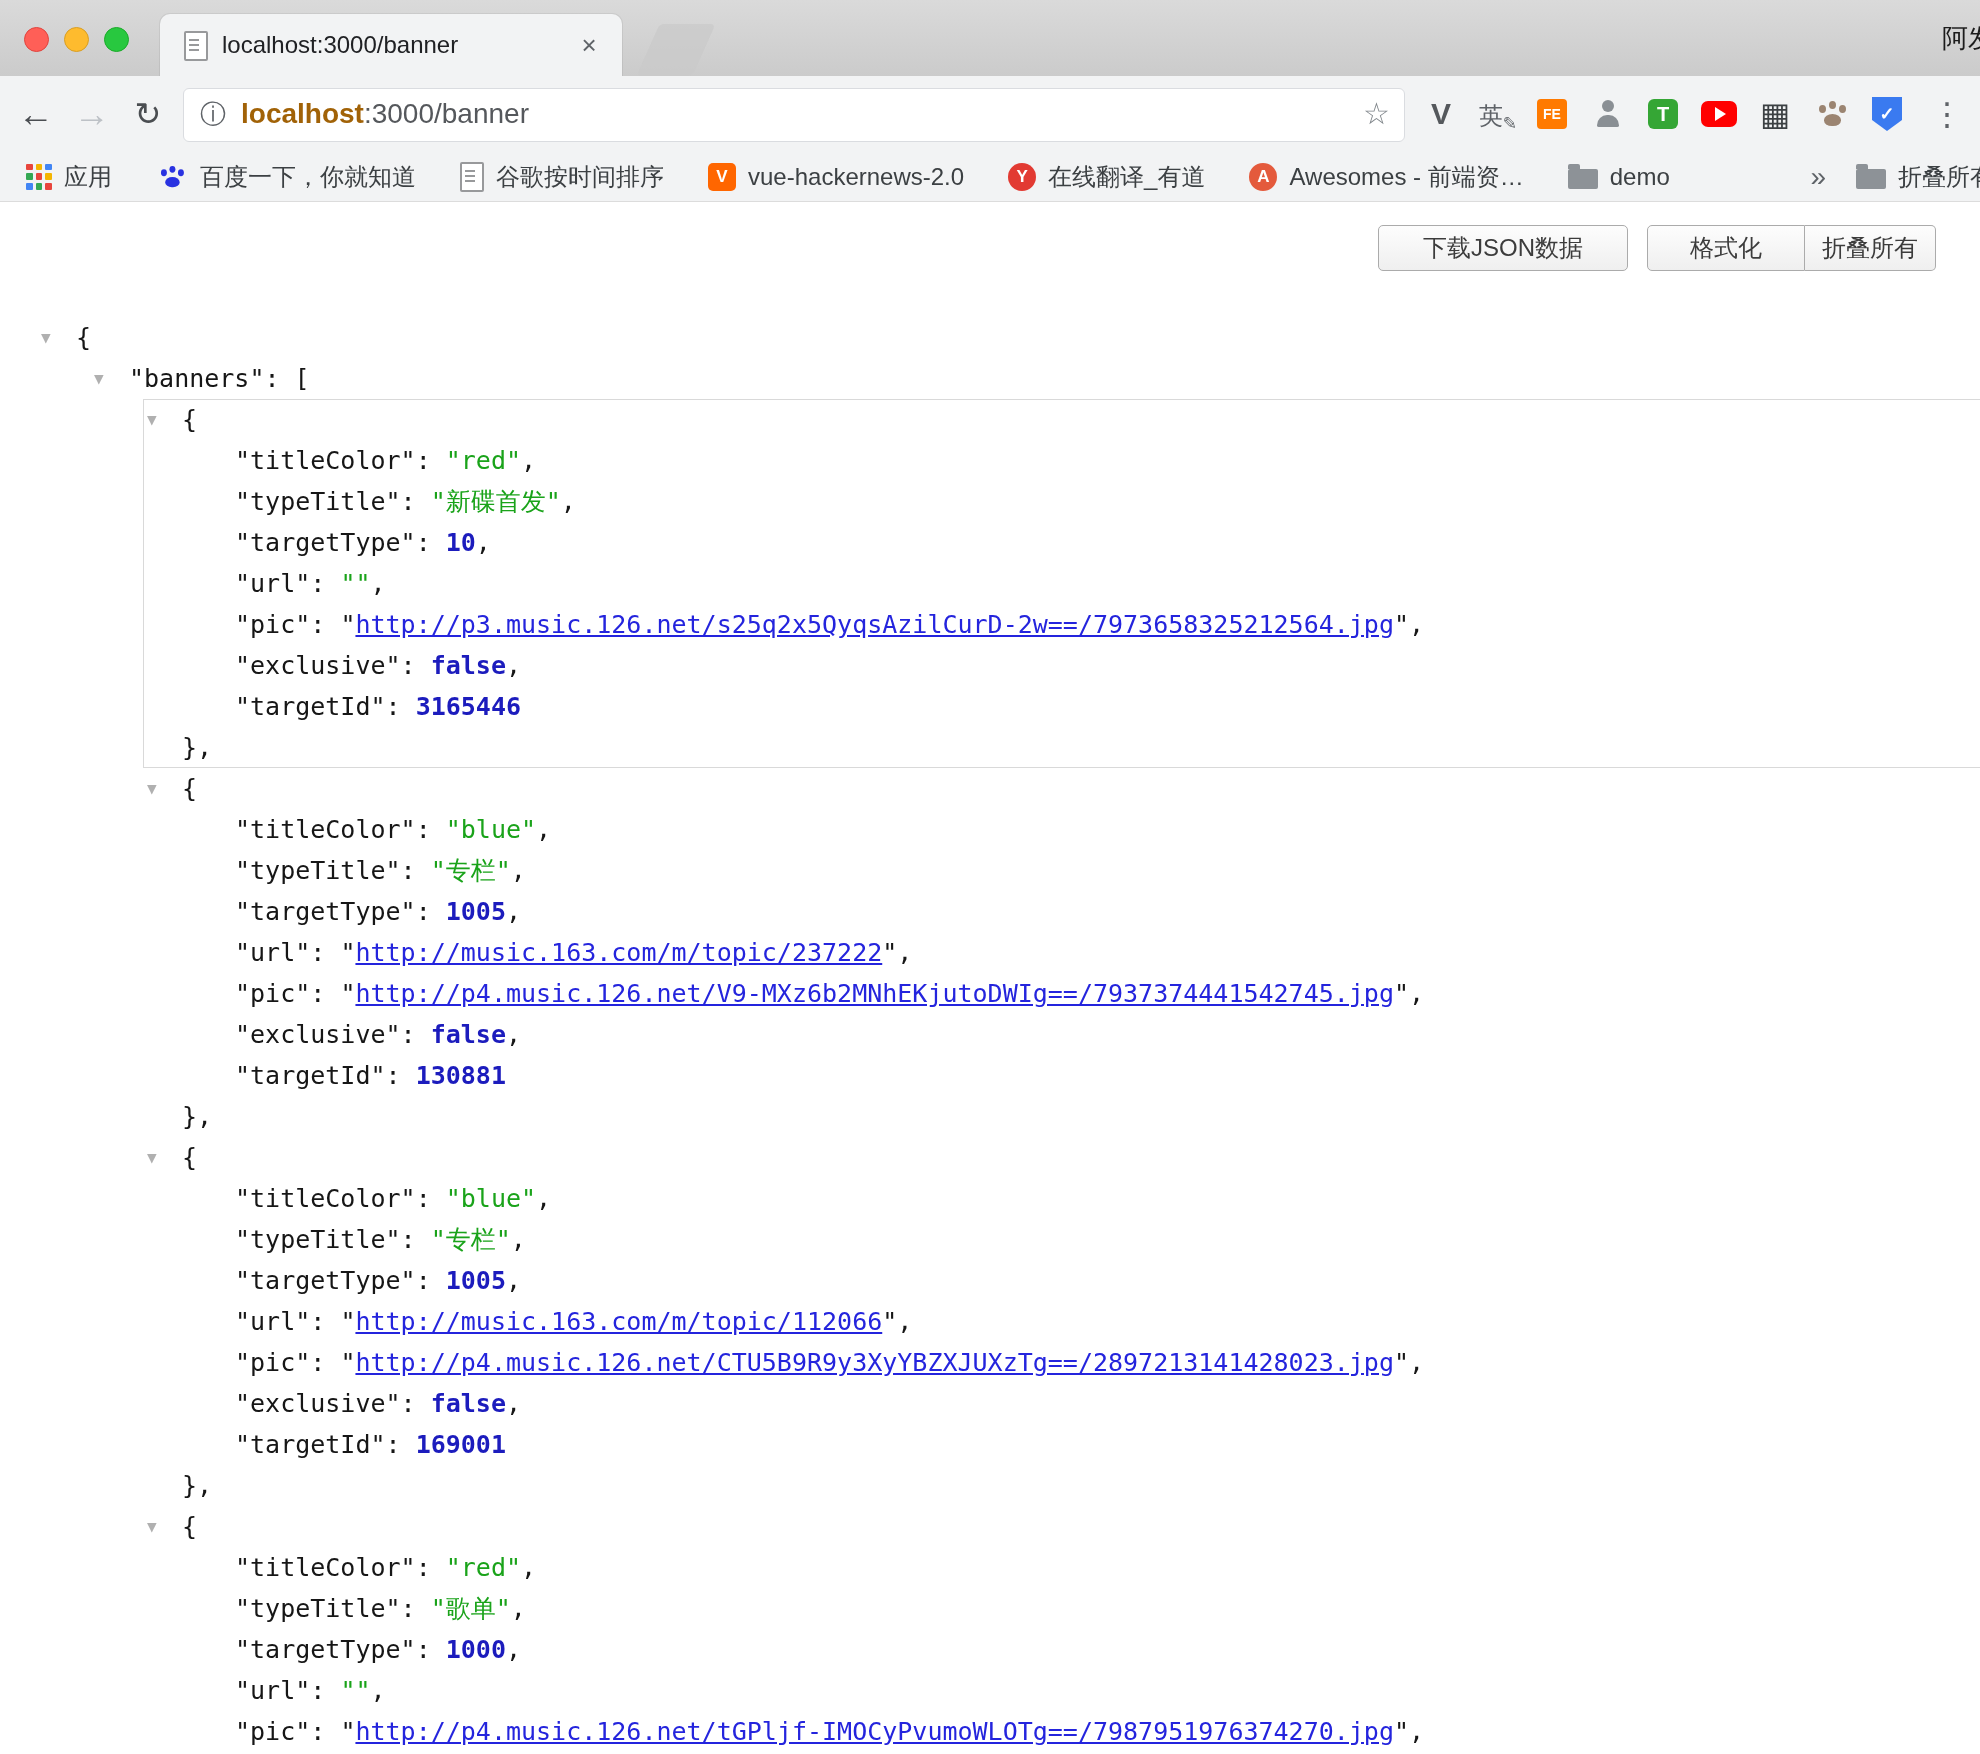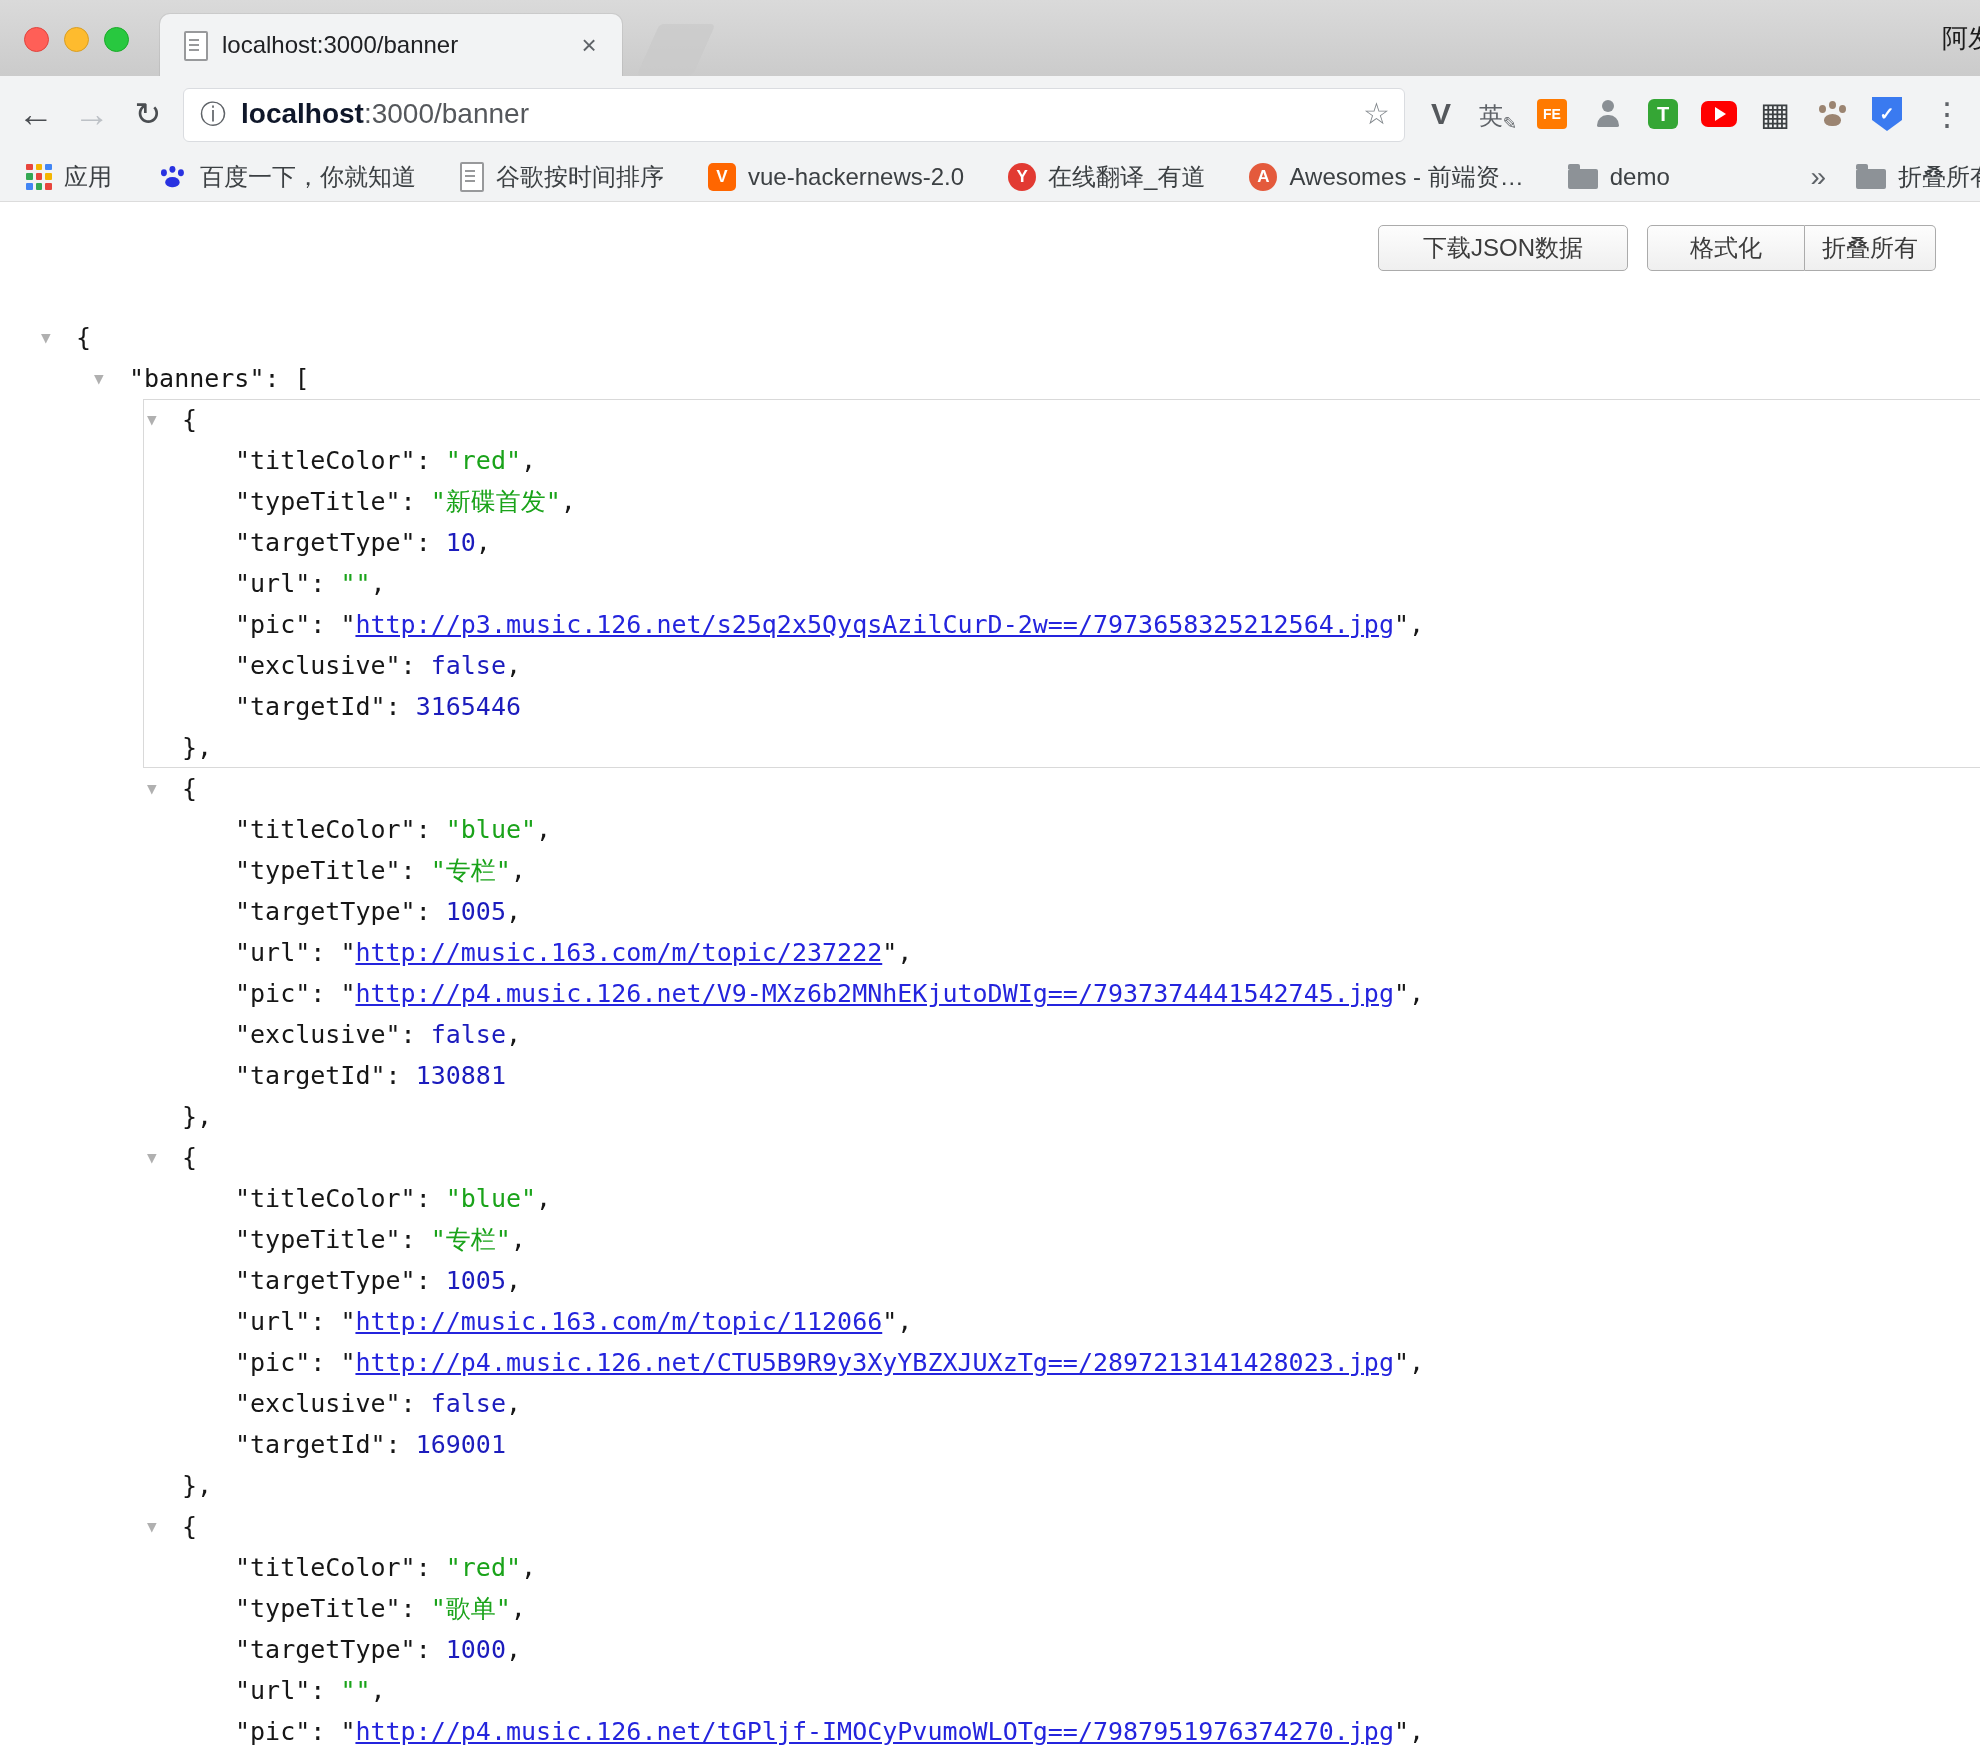--- a/index.html
+++ b/index.html
@@ -31,21 +31,21 @@
   .nav-btn { position:absolute; top:0; height:76px; line-height:76px; width:44px;
              text-align:center; font-size:36px; color:#4a4d51; }
   .nav-back { left:14px; }
   .nav-fwd { left:70px; color:#bdc1c6; }
   .nav-reload { left:126px; font-size:32px; }
 
   .omnibox { position:absolute; left:183px; top:12px; width:1220px; height:52px;
              background:#fff; border:1px solid #dadce0; border-radius:6px; }
   .info-icon { position:absolute; left:16px; top:0; line-height:50px; font-size:26px; color:#5f6368; }
   .url-text { position:absolute; left:57px; top:0; line-height:50px; font-size:28px; white-space:nowrap; }
-  .url-host { color:#0f172a; font-weight:bold;margin-top:12px; }
+  .url-host { color:#a16207; font-weight:bold;margin-top:12px; }
   .url-rest { color:#55585c; }
   .star-icon { position:absolute; right:14px; top:0; line-height:50px; font-size:30px; color:#80868b; }
 
   .ext { position:absolute; top:16px; width:44px; height:44px; display:flex;
          align-items:center; justify-content:center; }
   .vim-v { font-size:30px; font-weight:bold; color:#55585c; }
   .tr-ic { position:relative; width:36px; height:36px; color:#5f6368; }
   .tr-big { position:absolute; left:0; top:4px; font-size:24px; }
   .tr-pen { position:absolute; right:-2px; bottom:-2px; font-size:17px; }
   .fe { width:30px; height:30px; border-radius:4px; background:#ff7a00; color:#fff;
@@ -114,21 +114,21 @@
   .btn-format { width:158px; height:46px; border-radius:5px 0 0 5px; }
   .btn-collapse { width:131px; height:46px; border-left:none; border-radius:0 5px 5px 0; }
 
   .json-tree { position:absolute; left:0; top:114px; width:100%;
                font-family:"DejaVu Sans Mono", monospace; font-size:25px; color:var(--key,#161616); }
   .jl { height:41px; line-height:41px; position:relative; white-space:pre; }
   .tri { position:absolute; top:0; line-height:41px; font-size:16px; color:#b0b0b0; cursor:pointer; }
   .key { color:var(--key,#161616); }
   .pn  { color:var(--key,#161616); }
   .str { color:var(--str,#1aa31a); }
-  .num { color:var(--num,#1c1cbd); font-weight:normal; }
+  .num { color:var(--num,#1c1cbd); font-weight:bold; }
   .lnk { color:var(--lnk,#2424dd); text-decoration:underline; cursor:pointer; }
   .obj { position:relative; }
   .obj.hovered::before { content:""; position:absolute; left:143px; right:32px; top:0; bottom:0;
                          border:1px solid #d9d9d9; pointer-events:none; }
 
   .scrollbar { position:absolute; top:0; right:0; bottom:0; width:17px;
                background:#f6f6f6; border-left:1px solid #ebebeb; }
   .scroll-thumb { position:absolute; top:2px; right:2px; width:13px; height:760px;
                   background:#cdcdcd; border-radius:7px; }
 </style>

